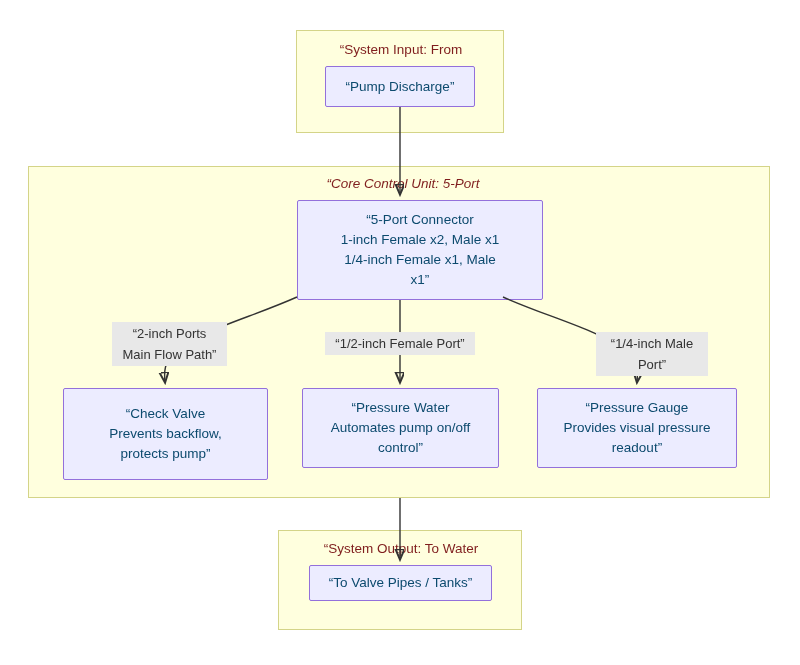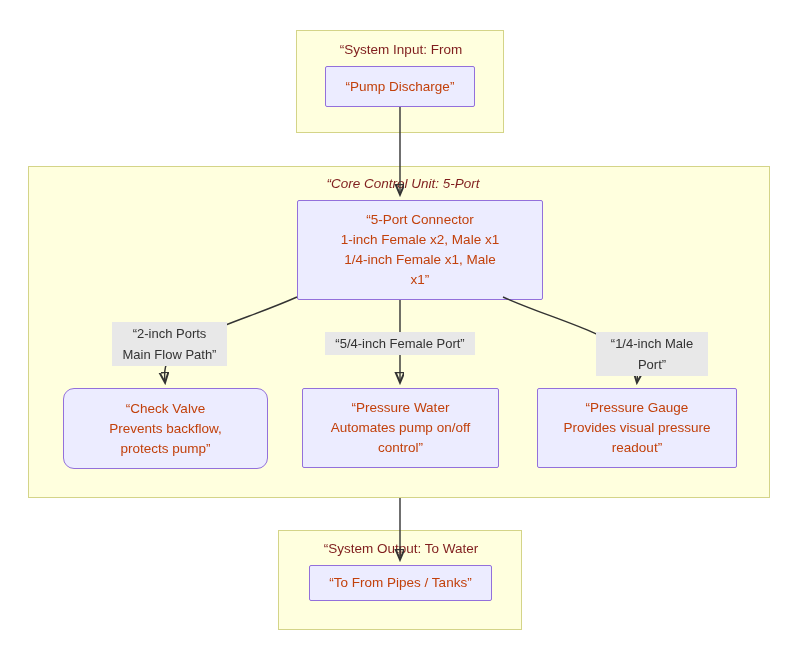--- a/index.html
+++ b/index.html
@@ -66,28 +66,28 @@
   .node {
     position: absolute;
     background: #ececff;
     border: 1px solid #9370db;
     border-radius: 2px;
     box-sizing: border-box;
     display: flex;
     align-items: center;
     justify-content: center;
     text-align: center;
-    color: #c2410c;
+    color: #0c4a6e;
     font-size: 13.5px;
     line-height: 20px;
     white-space: pre-line;
   }
   #node-pump-discharge   { left: 325px; top: 66px;  width: 150px; height: 41px; }
   #node-connector        { left: 297px; top: 200px; width: 246px; height: 100px; }
-  #node-check-valve      { left: 63px;  top: 388px; width: 205px; height: 81px; border-radius: 11px; }
+  #node-check-valve      { left: 63px;  top: 388px; width: 205px; height: 92px; }
   #node-pressure-switch  { left: 302px; top: 388px; width: 197px; height: 80px; }
   #node-pressure-gauge   { left: 537px; top: 388px; width: 200px; height: 80px; }
   #node-water-pipes      { left: 309px; top: 565px; width: 183px; height: 36px; }
 
   
   #edge-layer {
     position: absolute;
     left: 0; top: 0;
     width: 800px;
     height: 665px;
@@ -141,21 +141,21 @@
 Automates pump on/off
 control”</div>
   <div class="node" id="node-pressure-gauge">“Pressure Gauge
 Provides visual pressure
 readout”</div>
 
   <div class="subgraph" id="output-subgraph">
     <div class="subgraph-title">“System Output: To Water
 Network”</div>
   </div>
-  <div class="node" id="node-water-pipes">“To From Pipes / Tanks”</div>
+  <div class="node" id="node-water-pipes">“To Valve Pipes / Tanks”</div>
 
   <svg id="edge-layer" viewBox="0 0 800 665" width="800" height="665">
     <defs>
       <marker id="arrowhead" markerWidth="9" markerHeight="9" refX="7" refY="3.2" orient="auto" markerUnits="strokeWidth">
         <path d="M0,0 L7.5,3.2 L0,6.4 z" fill="#333333" stroke="none"></path>
       </marker>
     </defs>
 
     <path d="M400,107 L400,194" marker-end="url(#arrowhead)"></path>
 
@@ -163,16 +163,16 @@
 
     <path d="M400,300 L400,382" marker-end="url(#arrowhead)"></path>
 
     <path d="M503,297 C550,318 600,330 627,352 C638,362 638,372 637,382" marker-end="url(#arrowhead)"></path>
 
     <path d="M400,498 L400,559" marker-end="url(#arrowhead)"></path>
   </svg>
 
   <div class="edge-label" id="edge-label-1inch">“2-inch Ports
 Main Flow Path”</div>
-  <div class="edge-label" id="edge-label-quarter-female">“5/4-inch Female Port”</div>
+  <div class="edge-label" id="edge-label-quarter-female">“1/2-inch Female Port”</div>
   <div class="edge-label" id="edge-label-quarter-male">“1/4-inch Male Port”</div>
 
 </div>
 
 </body></html>

